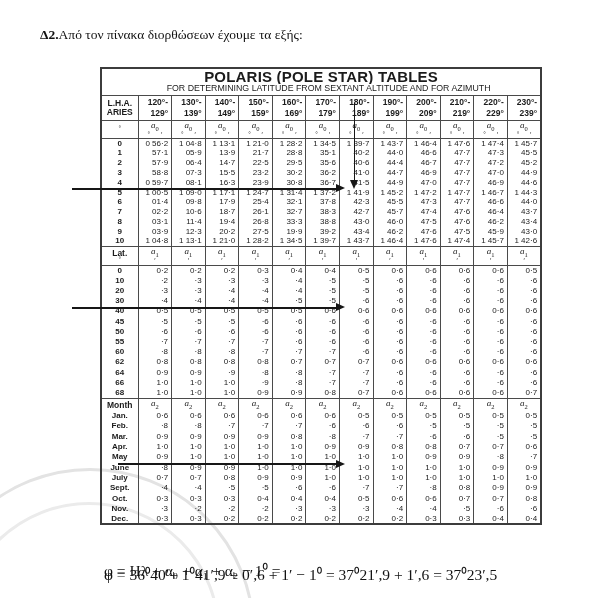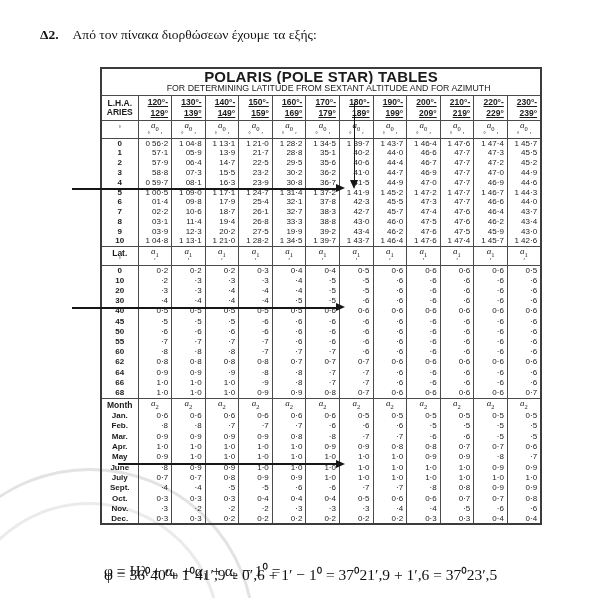--- a/index.html
+++ b/index.html
@@ -6,37 +6,37 @@
   html,body { width:600px; height:598px; background:#ffffff; overflow:hidden; }
   body { position:relative; font-family:"Liberation Sans", sans-serif; color:#1b1b1b; }
 
   
   .wm { position:absolute; border-radius:50%; z-index:0; }
   .wm1 { left:-75px; top:468px; width:330px; height:330px; border:3px solid #e3e3e3; }
   .wm2 { left:-42px; top:502px; width:262px; height:262px; border:3px solid #ebebeb; }
 
   .heading { position:absolute; left:40px; top:27px; z-index:1;
              font-family:"Liberation Serif", serif; font-size:13.5px; color:#111; }
-  .heading .hlabel { font-weight:bold; margin-right:14px; }
+  .heading .hlabel { font-weight:bold; }
 
   table.polaris { position:absolute; left:100px; top:67px; width:440px; z-index:1;
                   border-collapse:collapse; table-layout:fixed;
                   border:2px solid #3c3c3c; }
   col.c-lab { width:37px; }
   col.c-d   { width:33.58px; }
 
   td { font-size:8px; line-height:1; vertical-align:middle; overflow:hidden; white-space:nowrap; }
 
   tr.title-row td    { height:14px; text-align:center; font-weight:bold; font-size:15px; letter-spacing:.2px; }
   tr.subtitle-row td { height:11px; text-align:center; font-size:8.8px; border-bottom:1px solid #4a4a4a; padding-bottom:1px;padding-left:15px; }
 
   tr.colhead-row td { height:25px; border-left:1px solid #4a4a4a; border-bottom:1px solid #4a4a4a;
                       font-weight:bold; font-size:8.5px;margin-top:9px; }
   tr.colhead-row td:first-child { border-left:none; text-align:center; }
-  td.chead { text-align:right; padding-right:3px;text-decoration:underline; }
+  td.chead { text-align:right; padding-right:3px; }
   td.chead div { line-height:1.25; }
 
   tr.symhead-row td { border-left:1px solid #4a4a4a; border-bottom:1px solid #4a4a4a; text-align:center; }
   tr.symhead-row td:first-child { border-left:none; }
   tr.a0h td { height:18px; }
   tr.a1h td { height:19px; }
   tr.a2h td { height:13px; border-bottom:none; }
   .sym { font-family:"Liberation Serif", serif; font-size:9px; line-height:1; }
   .sym i { font-style:italic; }
   .sym sub { font-size:6.5px; }

